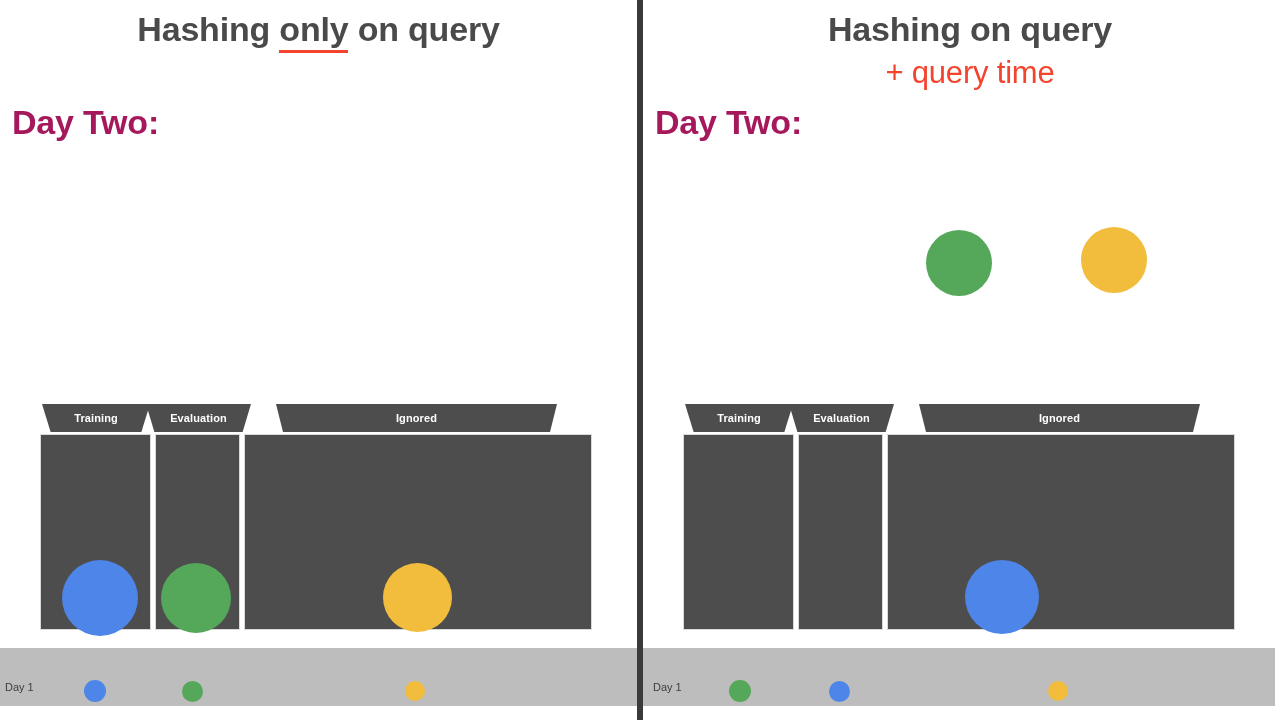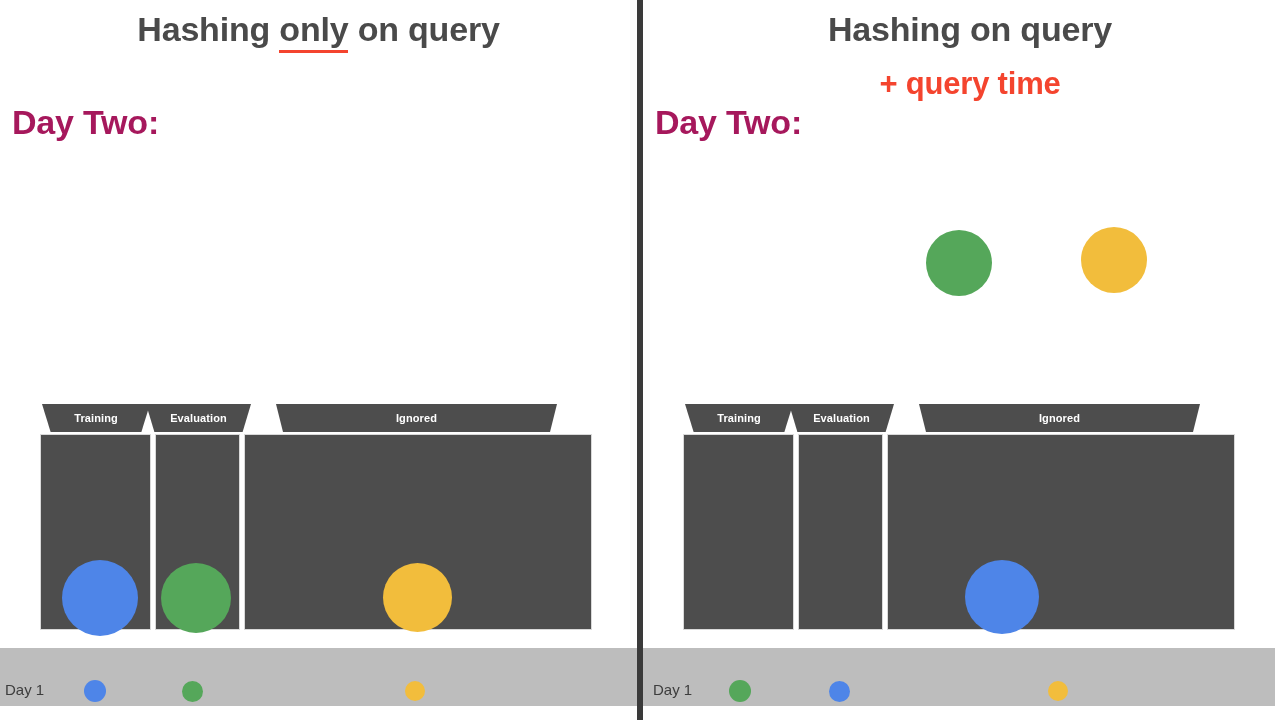--- a/index.html
+++ b/index.html
@@ -31,23 +31,23 @@
     white-space:nowrap;
     line-height:1.12;
   }
   .title-underline {
     border-bottom:3px solid #f4442e;
     padding-bottom:2px;
   }
   .title-sub {
     display:block;
     color:#f4442e;
-    font-weight:bold;
+    font-weight:normal;
     font-size:31px;
-    margin-top:19px;
+    margin-top:8px;
   }
 
   .day-label {
     position:absolute;
     color:#a6185c;
     font-size:34px;
     font-weight:bold;
     letter-spacing:-0.2px;
     white-space:nowrap;
   }
@@ -79,21 +79,21 @@
   }
 
   
   .timeline {
     position:absolute;
     background:#bdbdbd;
   }
   .timeline-label {
     position:absolute;
     color:#3d3d3d;
-    font-size:15px;
+    font-size:11px;
     white-space:nowrap;
   }
   .tl-dot { position:absolute; border-radius:50%; }
 </style>
 </head>
 <body>
 
 <div id="stage">
 
   <div class="panel" style="left:0;width:637px;">

